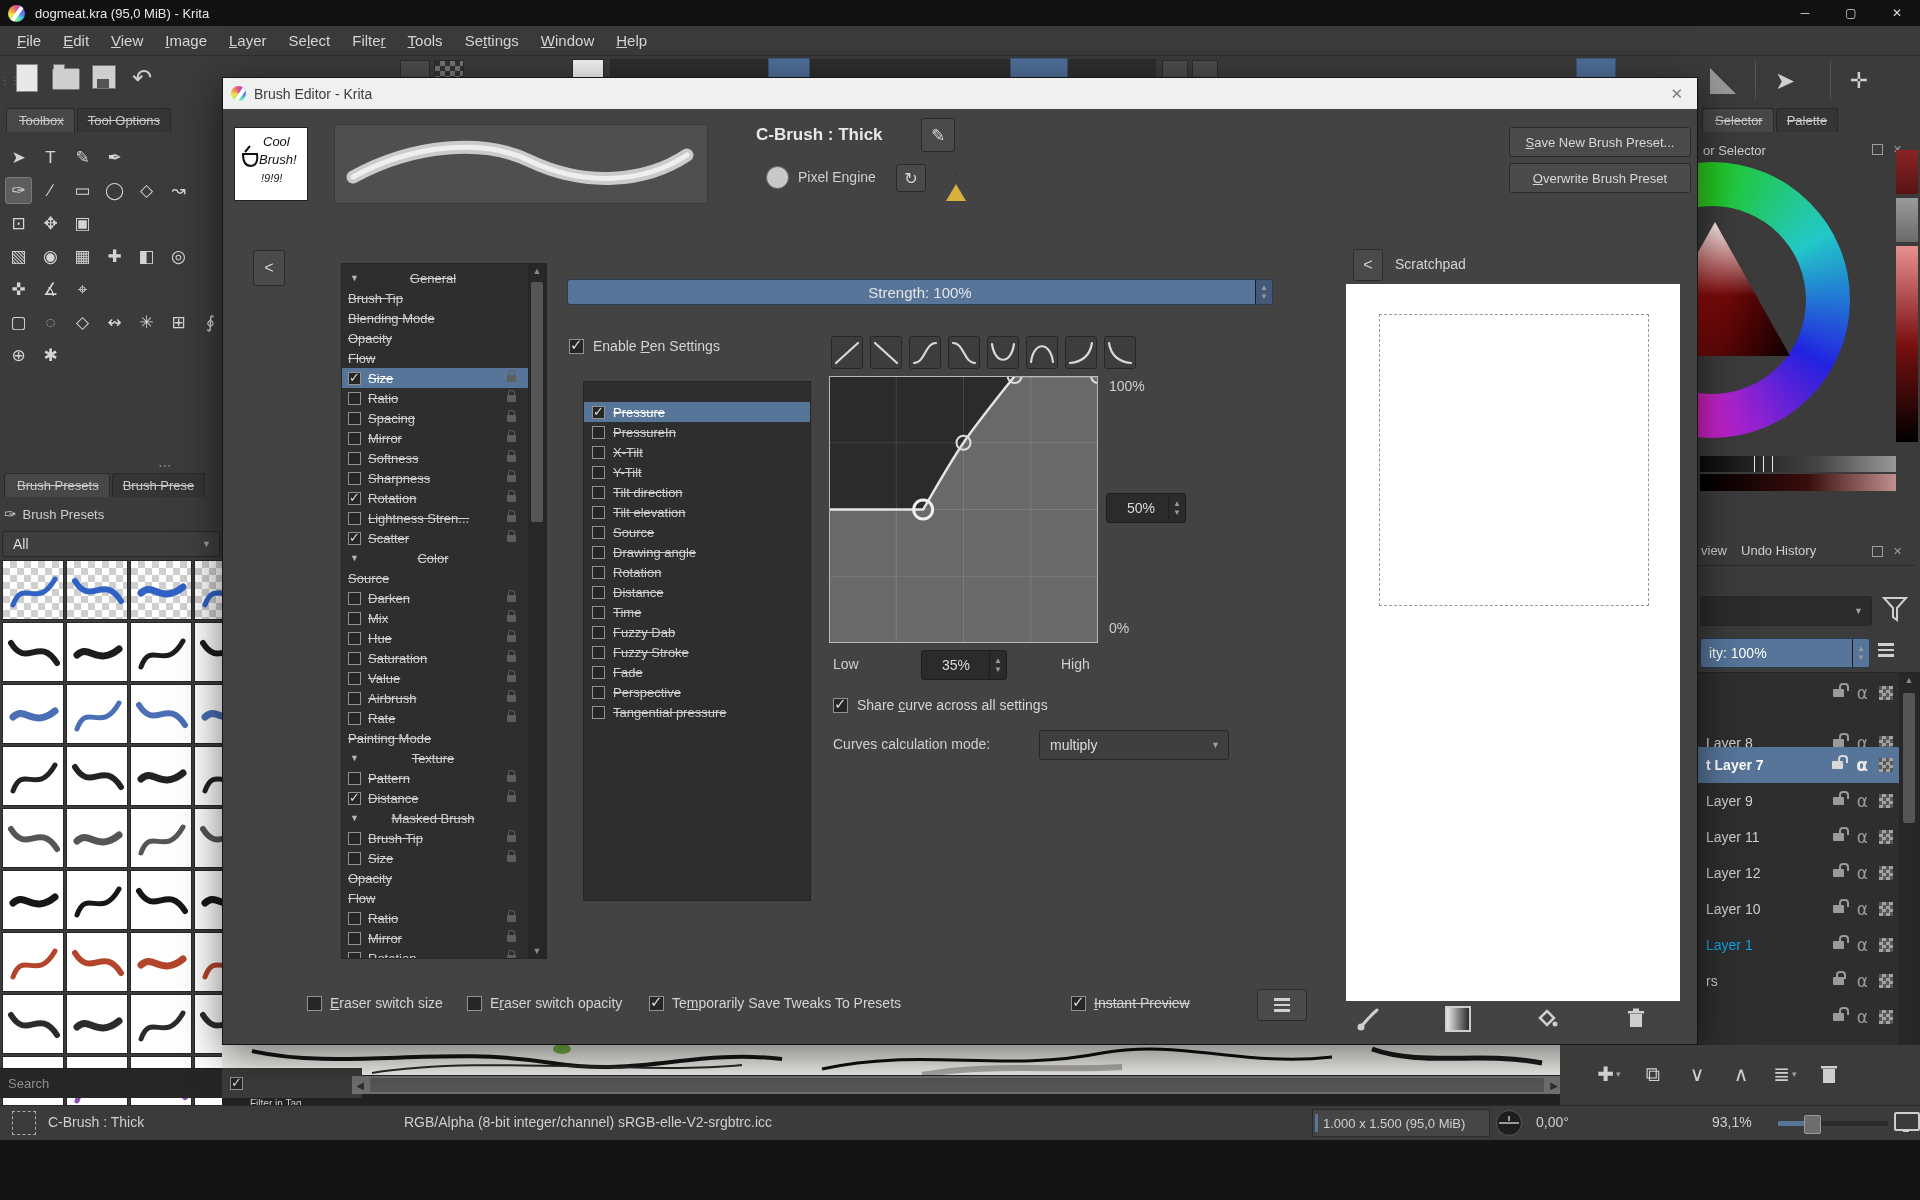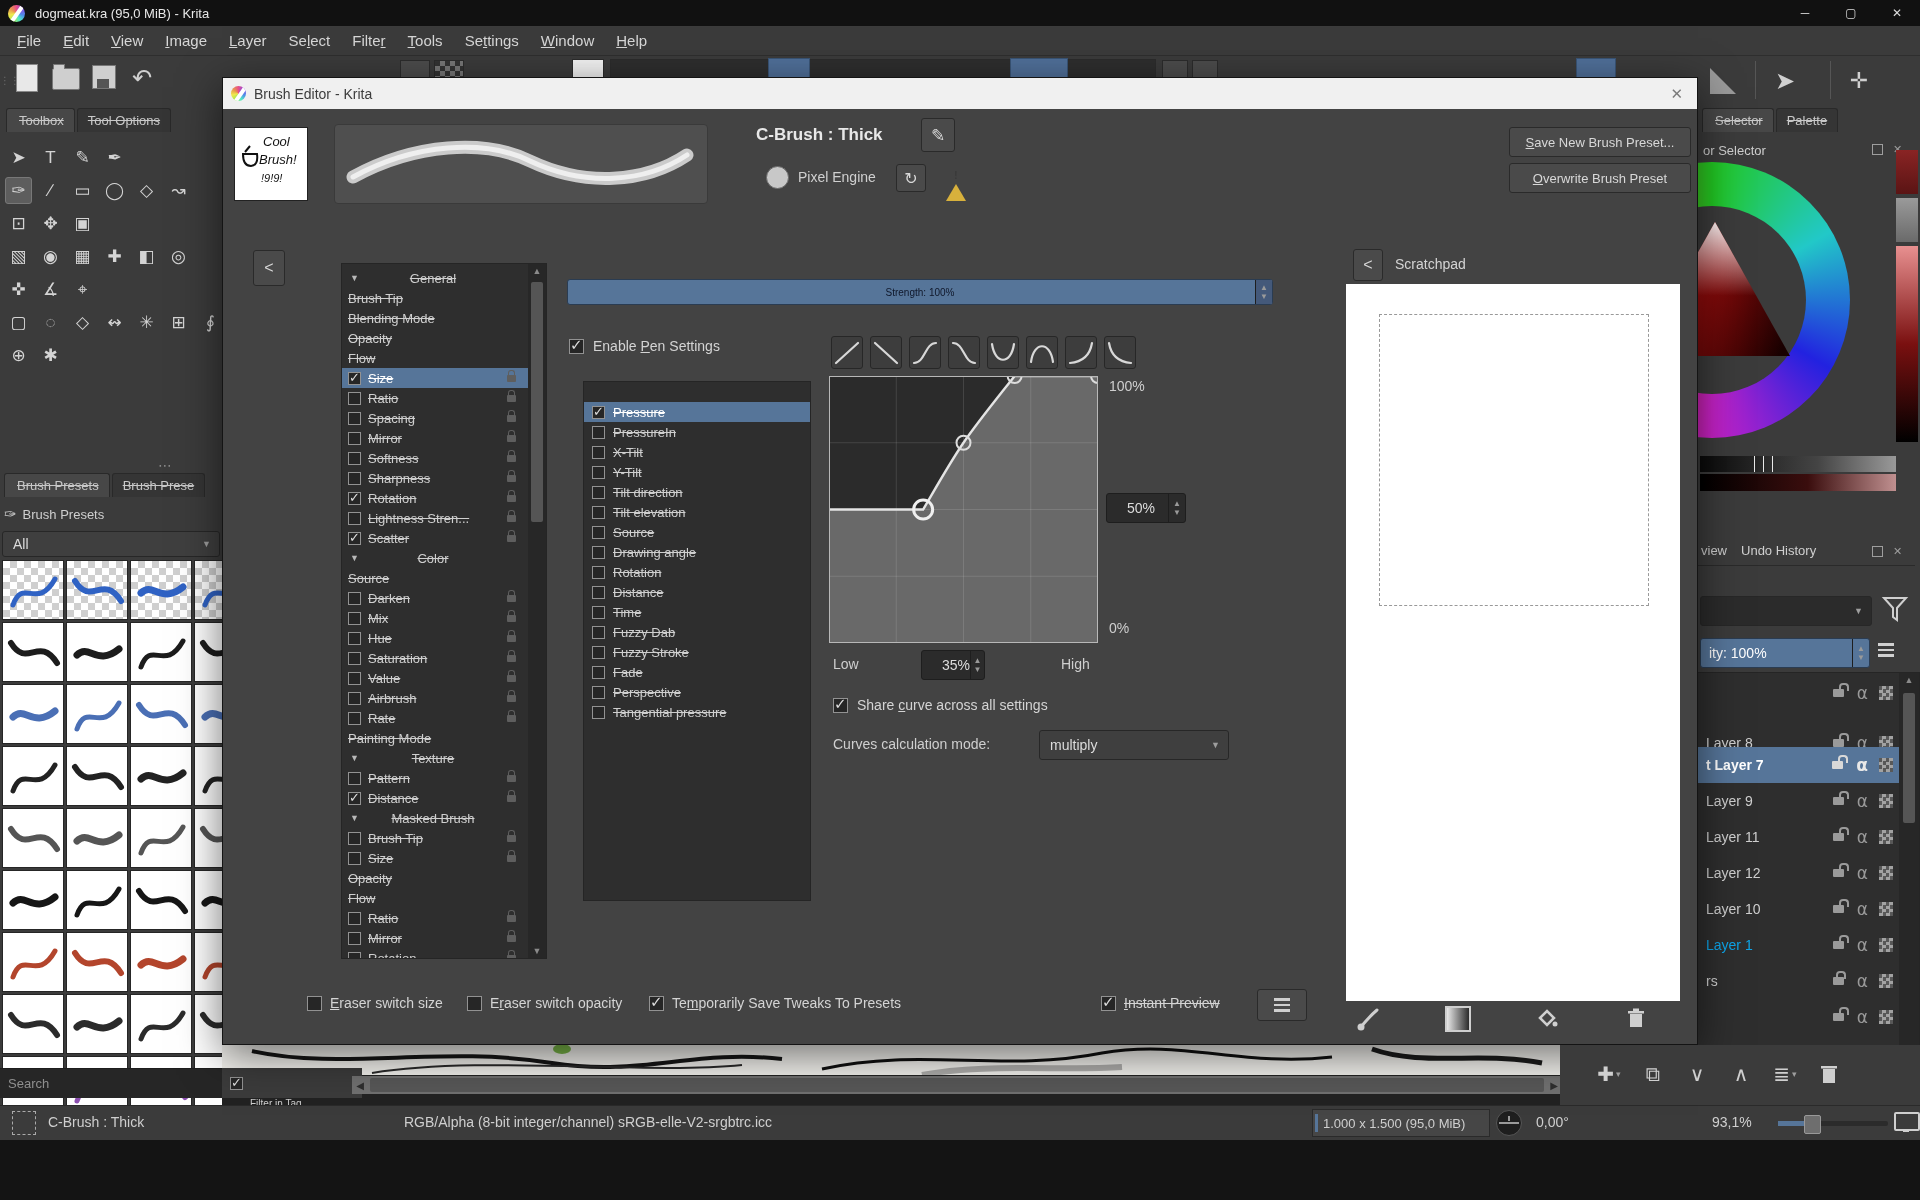--- a/index.html
+++ b/index.html
@@ -739,21 +739,21 @@
         </div>
       <div class="vscroll" style="right:0;top:0;width:18px;height:694px;">
         <span class="arr">▲</span>
         <span class="thumb" style="top:18px;height:240px;"></span>
         <span class="arr" style="position:absolute;bottom:0;">▼</span>
       </div>
     </div>
 
     
     <div class="abs" style="left:344px;top:201px;width:706px;height:26px;background:#567599;border:1px solid #2a3c52;border-radius:3px;display:flex;align-items:center;justify-content:center;box-sizing:border-box;">
-      <span style="font-size:10px;color:#0f172a;">Strength: 100%</span>
+      <span style="font-size:15px;color:#e5e5e5;">Strength: 100%</span>
       <span class="spin-arrows" style="position:absolute;right:0;top:0;background:#44597a;">
           <span>▲</span>
           <span>▼</span>
         </span>
     </div>
 
     
     <div class="abs" style="left:346px;top:260px;display:flex;align-items:center;gap:9px;font-size:14px;color:#d4d4d4;">
       <span class="cbx on"></span>
         <span id="lbl-pen"><span class="lbl">Enable <span class="mn">P</span>en Settings</span></span>
@@ -895,21 +895,21 @@
     <span class="abs" style="left:886px;top:300px;font-size:14px;">100%</span>
     <span class="abs" style="left:886px;top:542px;font-size:14px;">0%</span>
     <div class="spinbox abs" style="left:883px;top:415px;width:80px;height:30px;">
       <span class="val">50%</span>
       <span class="spin-arrows">
           <span>▲</span>
           <span>▼</span>
         </span>
     </div>
     <span class="abs" style="left:610px;top:578px;font-size:14px;">Low</span>
-    <div class="spinbox abs" style="left:698px;top:572px;width:64px;height:30px;">
+    <div class="spinbox abs" style="left:698px;top:572px;width:86px;height:30px;">
       <span class="val">35%</span>
       <span class="spin-arrows">
           <span>▲</span>
           <span>▼</span>
         </span>
     </div>
     <span class="abs" style="left:838px;top:578px;font-size:14px;">High</span>
 
     
     <div class="abs" style="left:610px;top:619px;display:flex;align-items:center;gap:9px;font-size:14px;color:#d4d4d4;">
@@ -952,21 +952,21 @@
           <span class="lbl"><span class="mn">E</span>raser switch size</span>
         </div>
         <div class="footer-item" style="left: 244px; top: 917px;">
           <span class="cbx"></span>
           <span class="lbl">E<span class="mn">r</span>aser switch opacity</span>
         </div>
         <div class="footer-item" style="left: 426px; top: 917px;">
           <span class="cbx on"></span>
           <span class="lbl">Te<span class="mn">m</span>porarily Save Tweaks To Presets</span>
         </div>
-        <div class="footer-item" style="left: 878px; top: 917px;">
+        <div class="footer-item" style="left: 848px; top: 917px;">
           <span class="cbx on"></span>
           <span class="lbl strike"><span class="mn">I</span>nstant Preview</span>
         </div>
       </div>
     <span class="btn abs hamb" style="left:1034px;top:911px;width:50px;height:32px;">
         <i></i>
         <i></i>
         <i></i>
       </span>
   </div>

